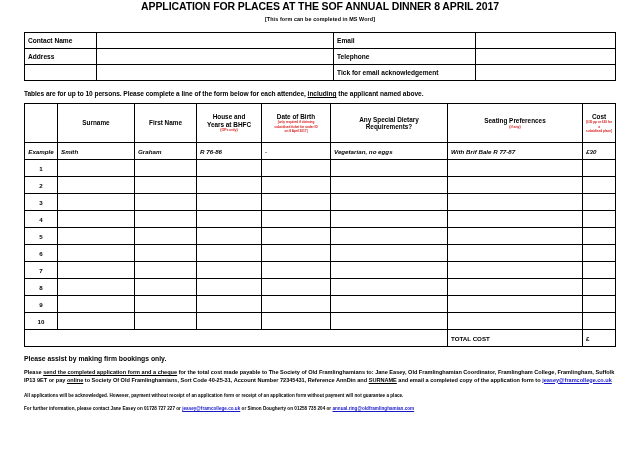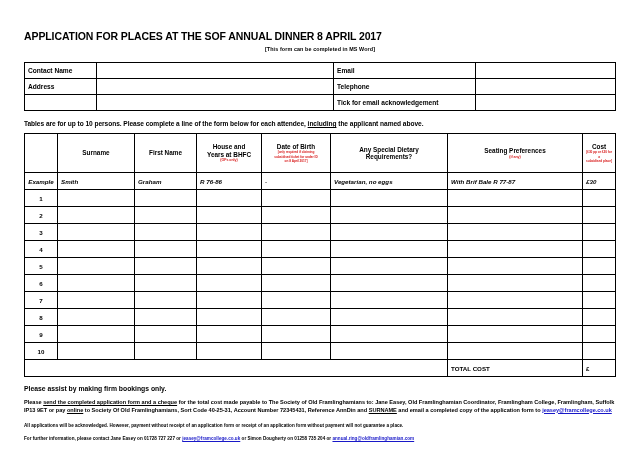--- a/index.html
+++ b/index.html
@@ -16,24 +16,24 @@
   }
   .page {
     position: relative;
     width: 640px;
     height: 452px;
     background: #ffffff;
     box-sizing: border-box;
     padding: 0 24px;
   }
   .title {
+    text-align: center;
     font-size: 10.5px;
     font-weight: bold;
     letter-spacing: -0.1px;
-    margin-top: 30px;
     line-height: 12px;
   }
   .subtitle {
     text-align: center;
     font-size: 5.4px;
     font-weight: bold;
     margin-top: 4px;
     letter-spacing: 0.1px;
   }
   table {

